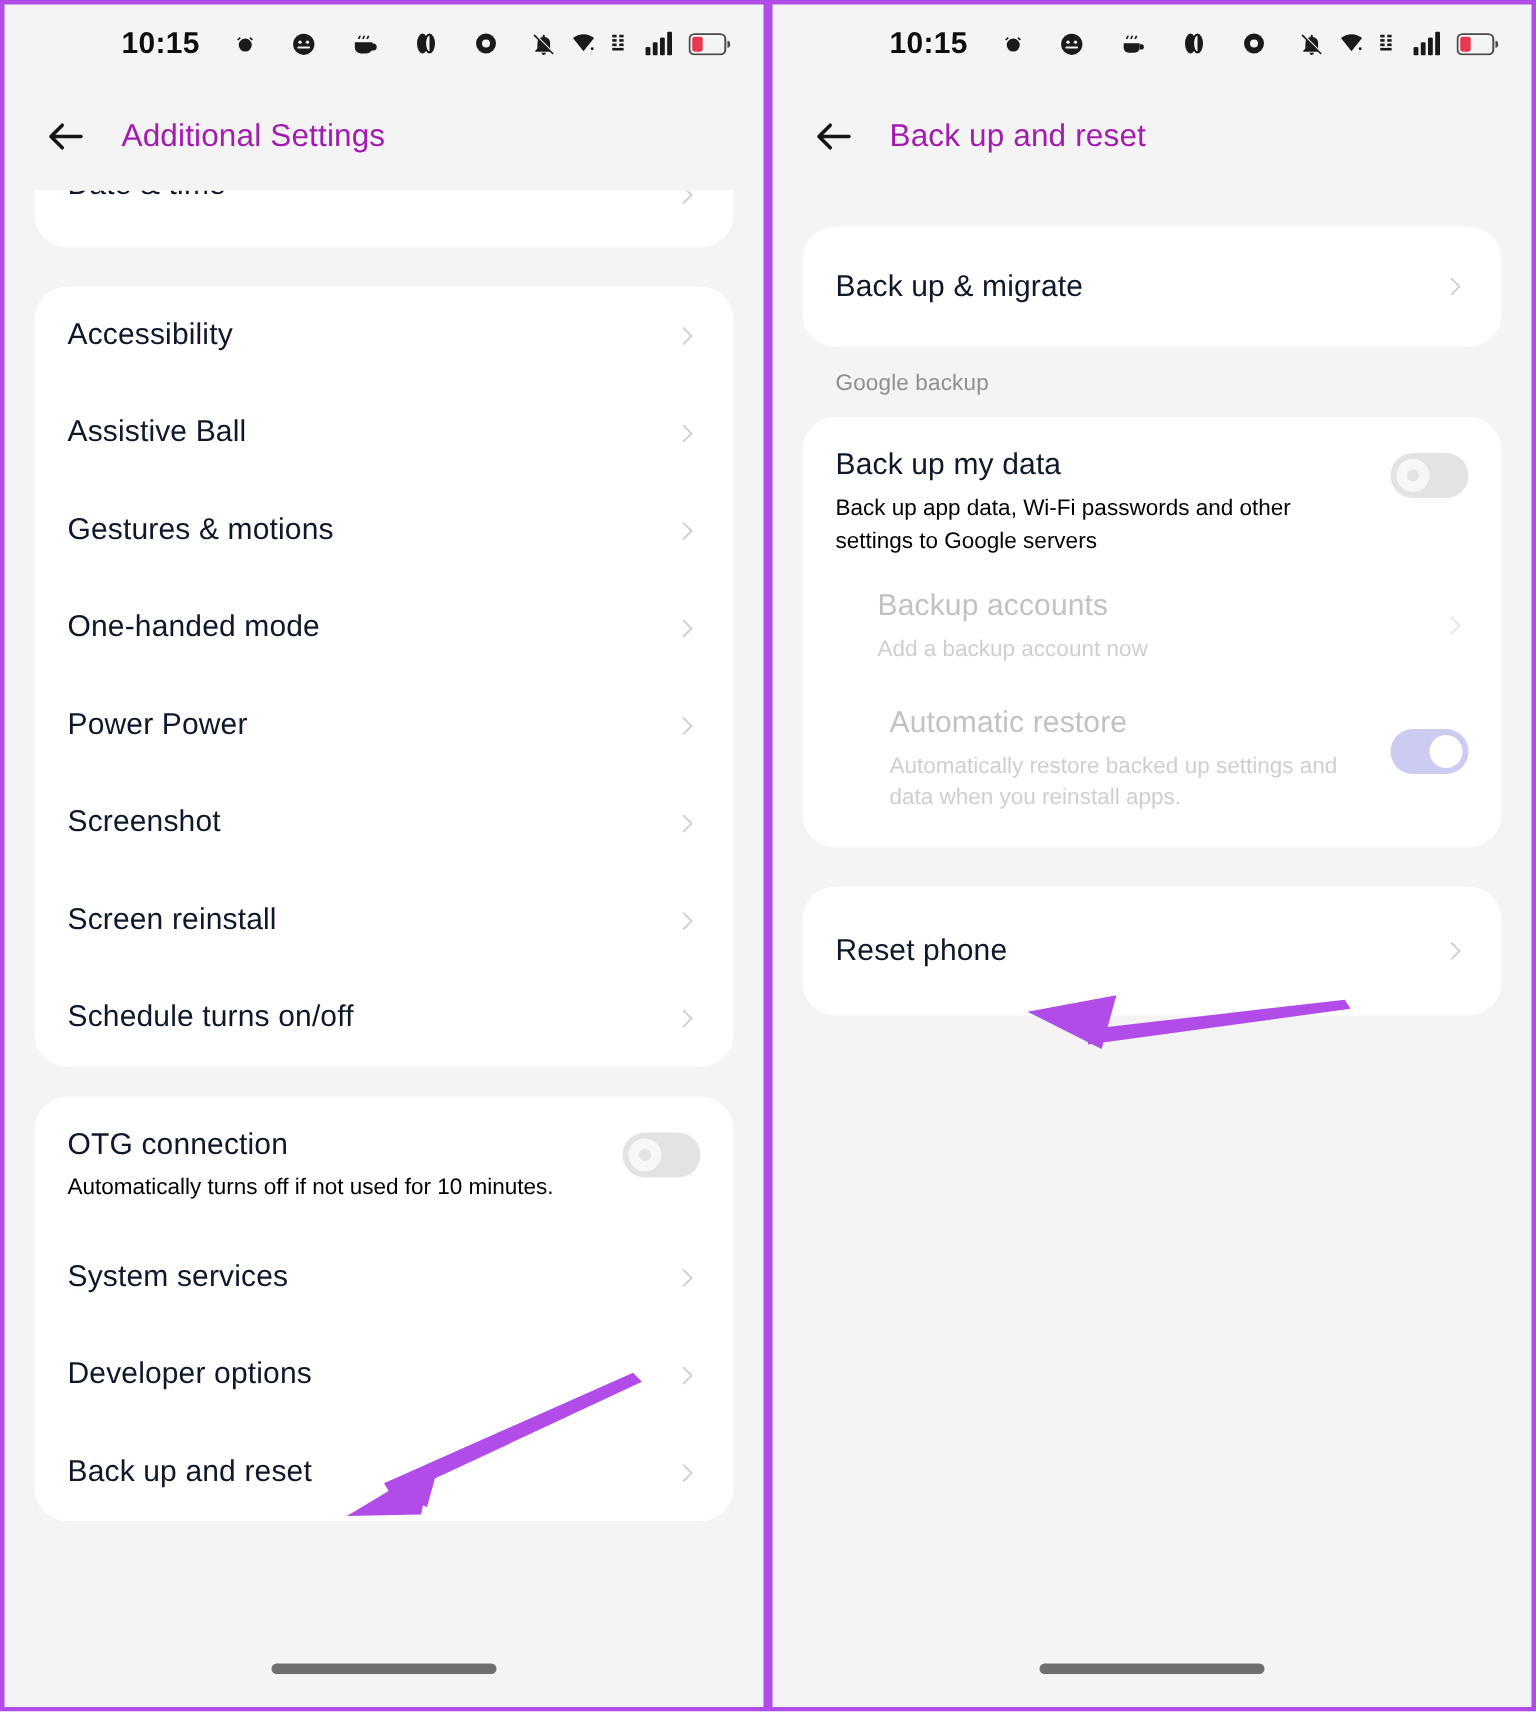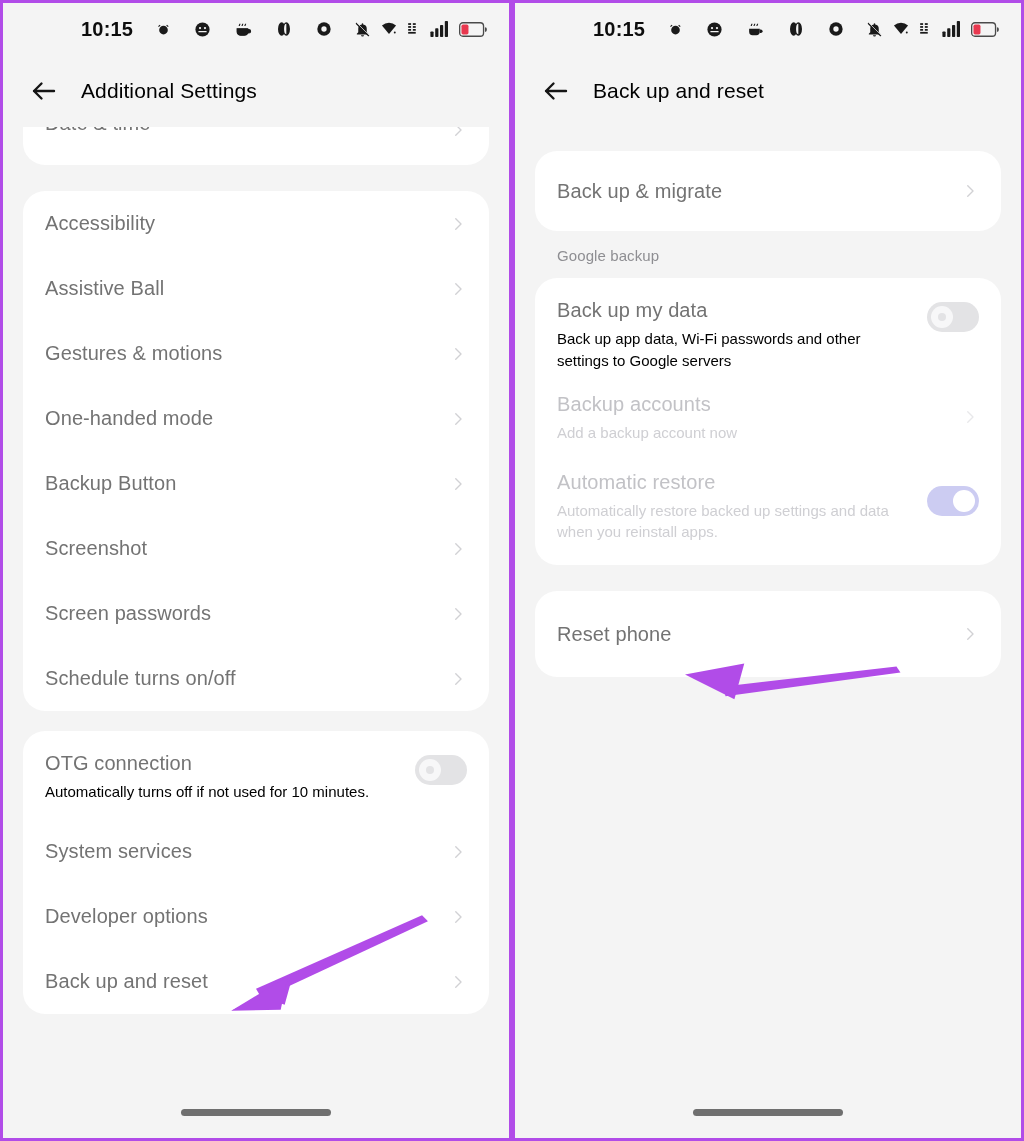--- a/index.html
+++ b/index.html
@@ -74,21 +74,21 @@
   .back-arrow {
     width: 30px;
     height: 30px;
     margin-right: 22px;
     flex: 0 0 auto;
     cursor: pointer;
   }
   .appbar-title {
     font-size: 21px;
     font-weight: 500;
-    color: #000000;
+    color: #a21caf;
     letter-spacing: .1px;
   }
 
   
   .scrollbody {
     position: relative;
     padding: 0 20px;
     box-sizing: border-box;
   }
 
@@ -109,21 +109,21 @@
     position: relative;
     display: flex;
     align-items: center;
     min-height: 65px;
     box-sizing: border-box;
   }
   .row.tall { min-height: 88px; align-items: flex-start; padding-top: 20px; }
   .row-texts { flex: 1 1 auto; padding-right: 16px; }
   .row-title {
     font-size: 20px;
-    color: #737373;
+    color: #0f172a;
     font-weight: 400;
     letter-spacing: .1px;
     line-height: 1.25;
   }
   .row-title.bold { font-weight: 400; }
   .row-sub {
     font-size: 15px;
     color: #000000;
     line-height: 1.45;
     margin-top: 5px;
@@ -334,37 +334,37 @@
         <div class="row">
           <div class="row-texts">
             <div class="row-title">One-handed mode</div>
           </div>
           <svg class="chev" viewBox="0 0 24 24">
               <path d="M9 5l7 7-7 7" fill="none" stroke="#c9c9cd" stroke-width="1.8" stroke-linecap="round" stroke-linejoin="round"></path>
             </svg>
         </div>
         <div class="row">
           <div class="row-texts">
-            <div class="row-title">Backup Button</div>
+            <div class="row-title">Power Power</div>
           </div>
           <svg class="chev" viewBox="0 0 24 24">
               <path d="M9 5l7 7-7 7" fill="none" stroke="#c9c9cd" stroke-width="1.8" stroke-linecap="round" stroke-linejoin="round"></path>
             </svg>
         </div>
         <div class="row">
           <div class="row-texts">
             <div class="row-title">Screenshot</div>
           </div>
           <svg class="chev" viewBox="0 0 24 24">
               <path d="M9 5l7 7-7 7" fill="none" stroke="#c9c9cd" stroke-width="1.8" stroke-linecap="round" stroke-linejoin="round"></path>
             </svg>
         </div>
         <div class="row">
           <div class="row-texts">
-            <div class="row-title">Screen passwords</div>
+            <div class="row-title">Screen reinstall</div>
           </div>
           <svg class="chev" viewBox="0 0 24 24">
               <path d="M9 5l7 7-7 7" fill="none" stroke="#c9c9cd" stroke-width="1.8" stroke-linecap="round" stroke-linejoin="round"></path>
             </svg>
         </div>
         <div class="row">
           <div class="row-texts">
             <div class="row-title">Schedule turns on/off</div>
           </div>
           <svg class="chev" viewBox="0 0 24 24">
@@ -512,30 +512,30 @@
       <div class="card" style="margin-bottom:26px;">
         <div class="row tall">
           <div class="row-texts">
             <div class="row-title bold">Back up my data</div>
             <div class="row-sub">Back up app data, Wi-Fi passwords and other settings to Google servers</div>
           </div>
           <div class="toggle off">
               <span class="knob"></span>
             </div>
         </div>
-        <div class="row tall dim" style="min-height:78px;">
+        <div class="row tall dim" style="min-height:78px;margin-left:28px;">
           <div class="row-texts">
             <div class="row-title">Backup accounts</div>
             <div class="row-sub">Add a backup account now</div>
           </div>
           <svg class="chev" viewBox="0 0 24 24" style="margin-top:16px;">
               <path d="M9 5l7 7-7 7" fill="none" stroke="#d6d6da" stroke-width="1.8" stroke-linecap="round" stroke-linejoin="round"></path>
             </svg>
         </div>
-        <div class="row tall dim" style="padding-bottom:22px;">
+        <div class="row tall dim" style="padding-bottom:22px;margin-left:36px;">
           <div class="row-texts">
             <div class="row-title">Automatic restore</div>
             <div class="row-sub">Automatically restore backed up settings and data when you reinstall apps.</div>
           </div>
           <div class="toggle on" style="margin-top:16px;">
               <span class="knob"></span>
             </div>
         </div>
       </div>
 

